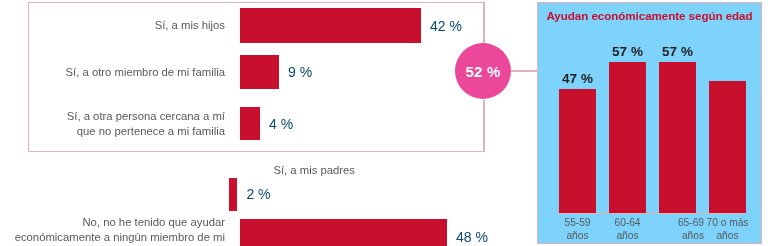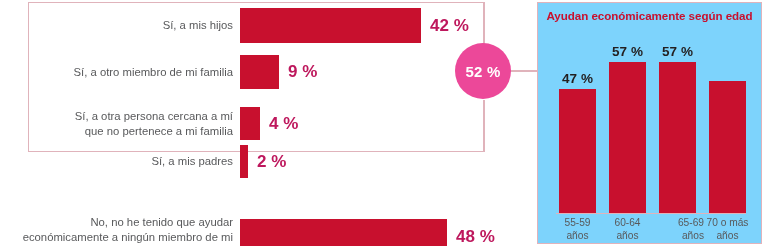--- a/index.html
+++ b/index.html
@@ -76,41 +76,41 @@
   .hbar-row {
     position: absolute;
     left: 0;
     width: 500px;
     display: flex;
     align-items: center;
   }
   .hbar-label {
     width: 240px;
     text-align: right;
-    padding-right: 7px;
+    padding-right: 15px;
     box-sizing: border-box;
     font-size: 11.3px;
     line-height: 14.5px;
     color: #58595b;
     white-space: pre-line;
   }
   .hbar-track {
     flex: 1;
     display: flex;
     align-items: center;
   }
   .hbar {
     background: #c8102e;
     height: 35px;
   }
   .hbar-value {
     margin-left: 9px;
-    font-size: 17px;
-    font-weight: bold;
-    color: #be185d;
+    font-size: 14px;
+    font-weight: normal;
+    color: #0c4a6e;
     white-space: nowrap;
   }
 
   
   .right-panel {
     position: absolute;
     left: 537px;
     top: 2px;
     width: 225px;
     height: 242px;
@@ -204,21 +204,21 @@
 
 <div class="hbar-row" id="hrow2" style="top:107px;height:33px;">
   <div class="hbar-label">Sí, a otra persona cercana a mí
 que no pertenece a mi familia</div>
   <div class="hbar-track">
     <div class="hbar" style="width:20px;height:33px;"></div>
     <div class="hbar-value">4 %</div>
   </div>
 </div>
 
-<div class="hbar-row" id="hrow3" style="top:145px;height:33px;">
+<div class="hbar-row" id="hrow3" style="top:163px;height:33px;flex-direction:column;">
   <div class="hbar-label">Sí, a mis padres</div>
   <div class="hbar-track">
     <div class="hbar" style="width:8px;height:33px;"></div>
     <div class="hbar-value">2 %</div>
   </div>
 </div>
 
 <div class="hbar-row" id="hrow4" style="top:207px;height:36px;margin-top:12px;">
   <div class="hbar-label">No, no he tenido que ayudar
 económicamente a ningún miembro de mi

